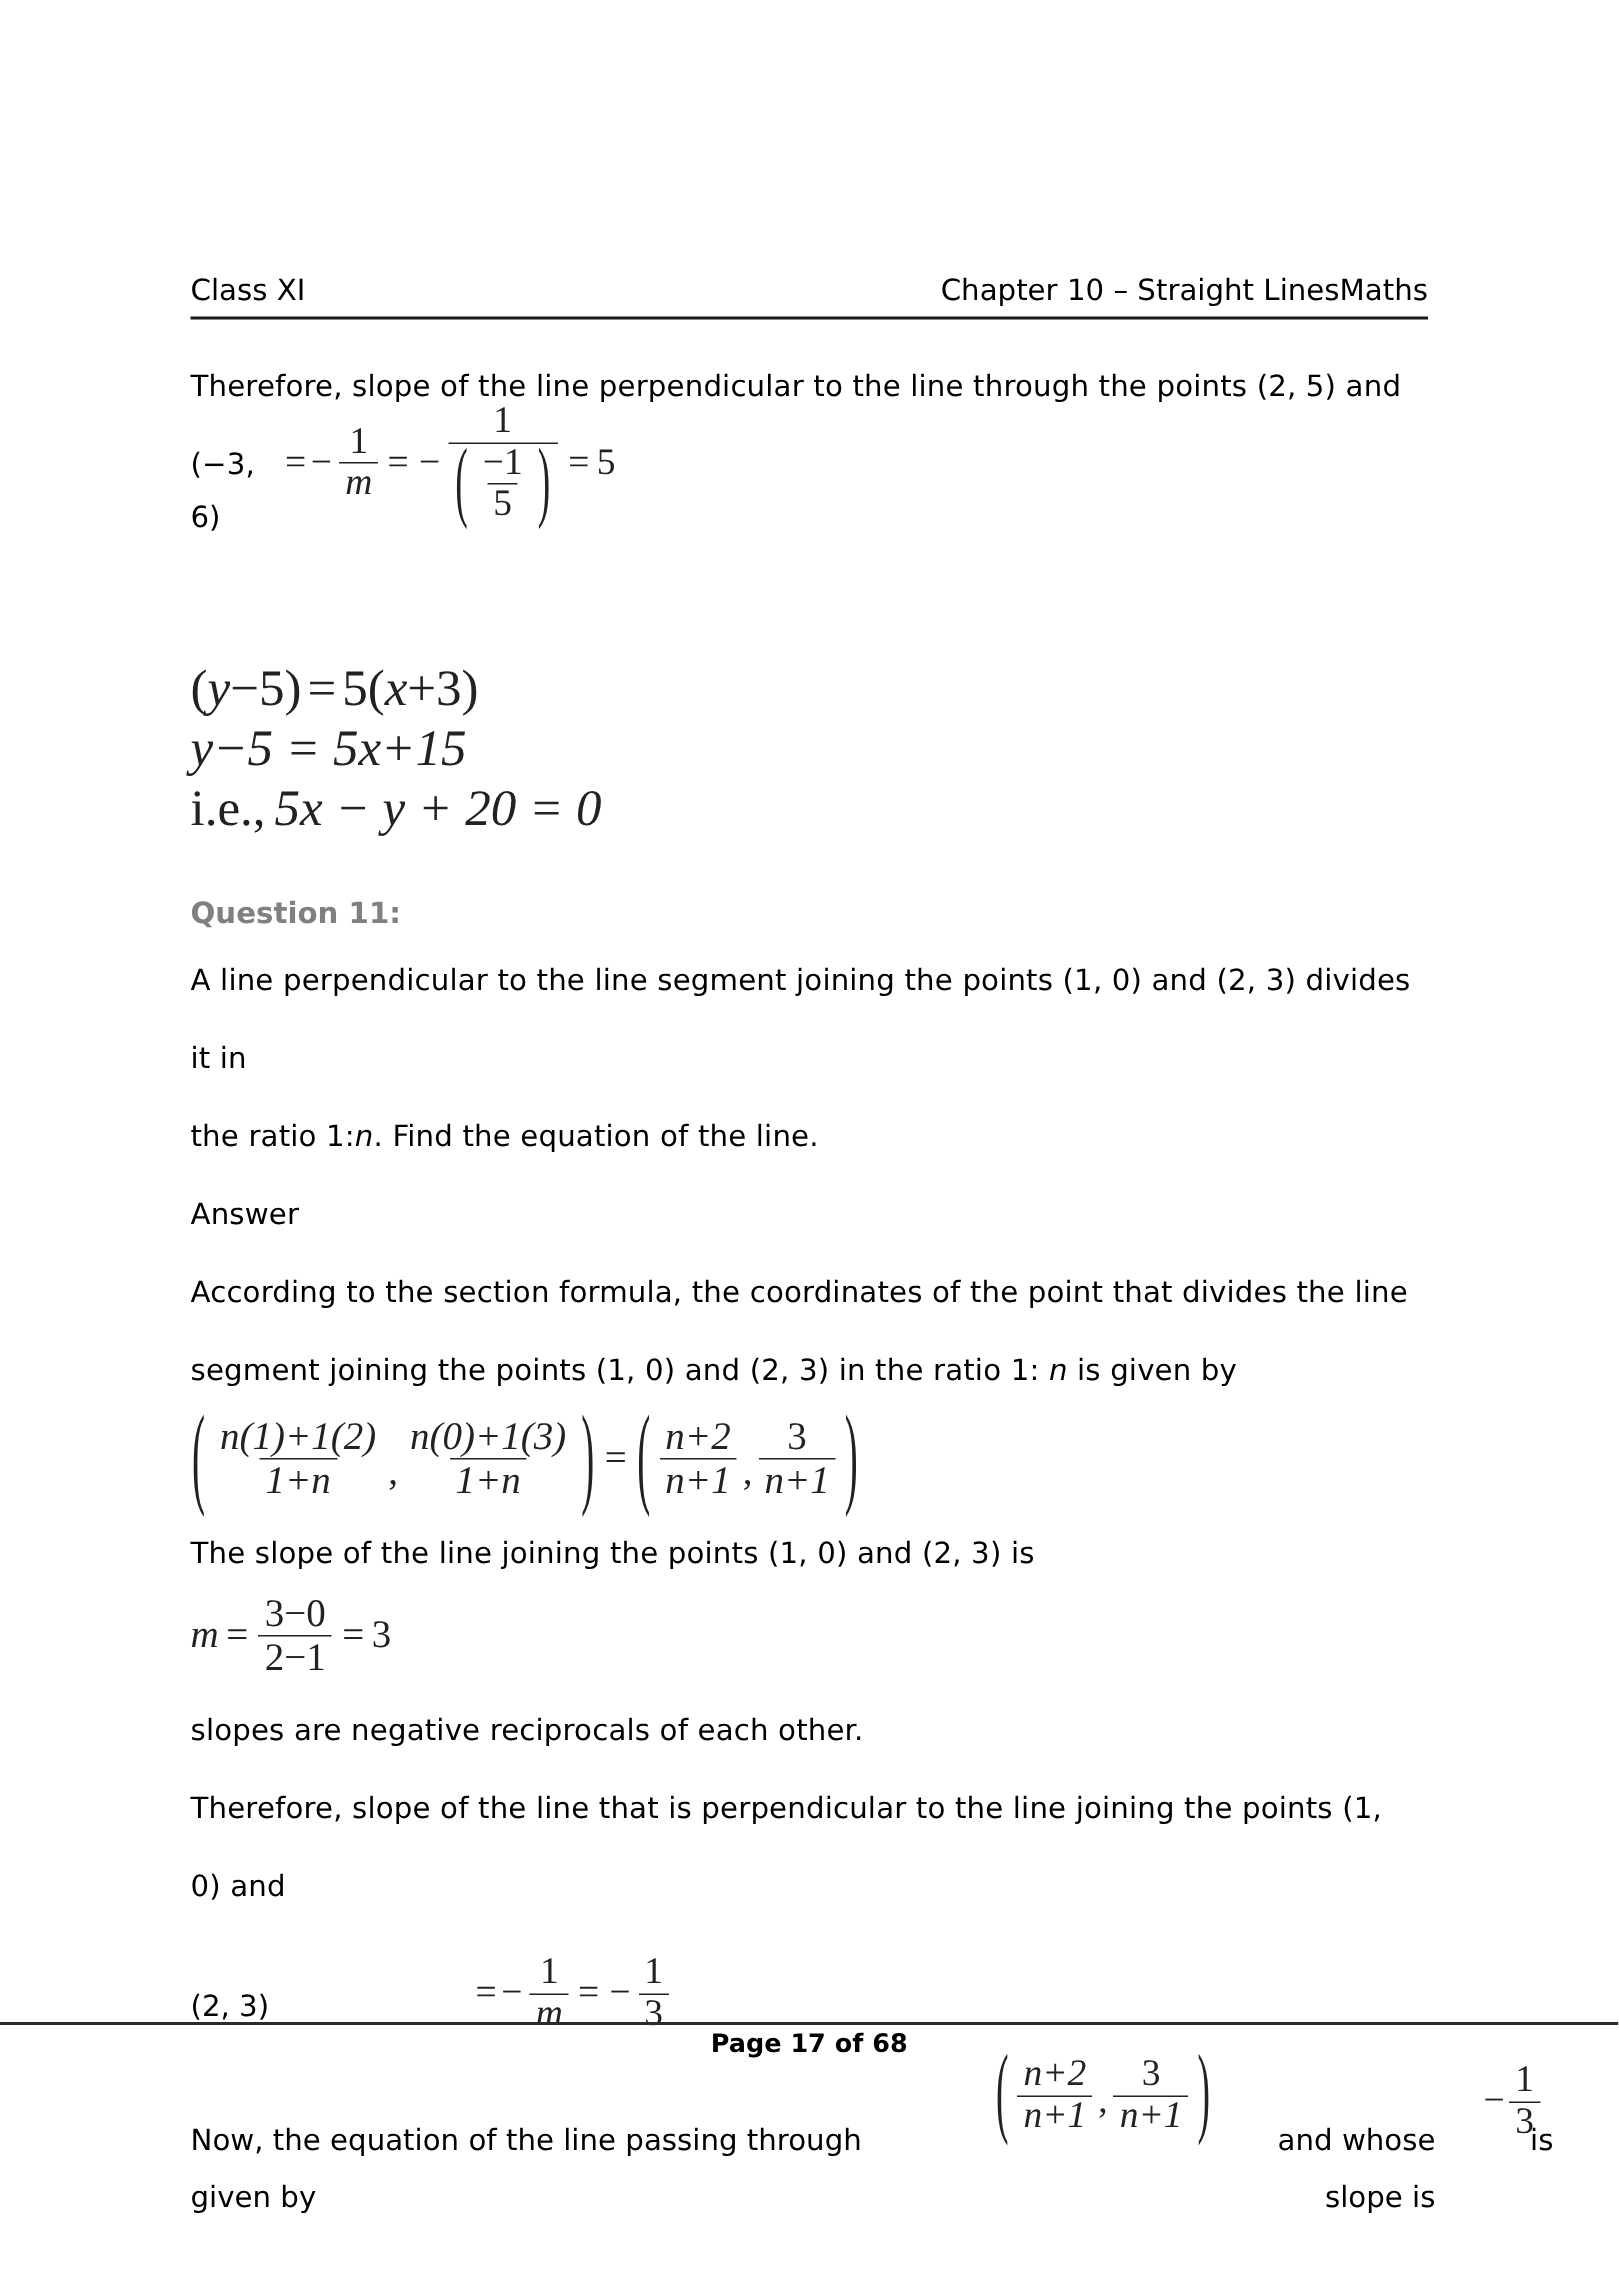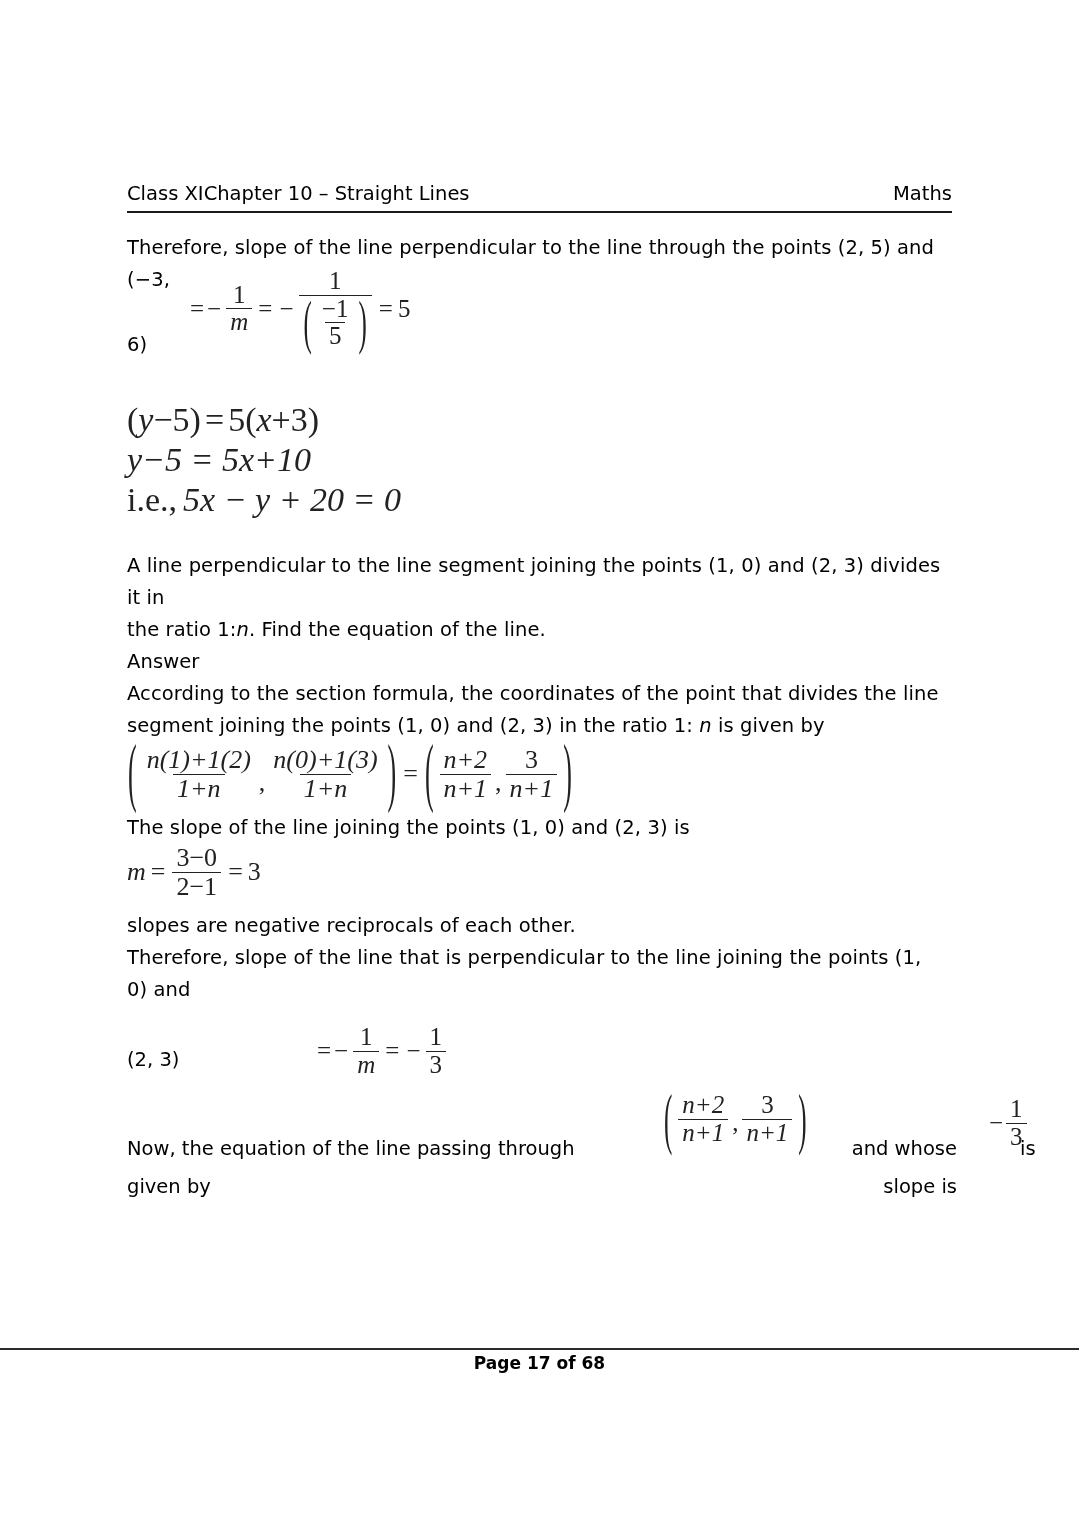--- a/index.html
+++ b/index.html
@@ -29,33 +29,33 @@
     left: 127px;
     top: 182px;
     width: 825px;
     display: flex;
     align-items: baseline;
     justify-content: space-between;
     font-size: 19.5px;
     border-bottom: 2px solid #1a1a1a;
     padding-bottom: 6px;
   }
-  .header .center { flex: 1; text-align: left; }
+  .header .center { flex: 1; text-align: right; }
   .header .right { text-align: right; }
 
   
   .content {
     position: absolute;
     left: 127px;
     top: 232px;
     width: 830px;
   }
   .para {
     font-size: 19.5px;
-    line-height: 32px;
+    line-height: 52px;
     letter-spacing: 0.1px;
     margin: 0;
   }
   .para.wide { width: 818px; }
   .q-head {
     font-size: 19.5px;
     font-weight: bold;
     color: #808080;
     line-height: 38px;
     margin: 0;
@@ -227,28 +227,29 @@
 
     <p class="para wide">Therefore, slope of the line perpendicular to the line through the points (2, 5) and (−3,</p>
 
     <div style="height:104px"></div>
 
 
     <div class="eqlines">
       <span class="row math">
         <span>(</span><span class="mi">y</span><span>−5</span><span>)</span><span style="padding:0 4px">=</span><span>5</span><span>(</span><span class="mi">x</span><span>+3</span><span>)</span>
       </span>
-      <span class="row math mi">y−5 = 5x+10</span>
+      <span class="row math mi">y−5 = 5x+15</span>
       <span class="row math">
         <span>i.e.,</span><span class="mi" style="padding-left:6px">5x − y + 20 = 0</span>
       </span>
     </div>
 
     <div class="spacer-lg"></div>
 
+    <p class="q-head">Question 11:</p>
 
     <p class="para wide">A line perpendicular to the line segment joining the points (1, 0) and (2, 3) divides it in</p>
     <p class="para wide"><span>the ratio 1:</span><span class="it">n</span><span>. Find the equation of the line.</span></p>
 
     <p class="para">Answer</p>
 
     <p class="para wide">According to the section formula, the coordinates of the point that divides the line</p>
     <p class="para wide"><span>segment joining the points (1, 0) and (2, 3) in the ratio 1: </span><span class="it">n</span><span> is given by</span></p>
 
     <div class="section-formula">

